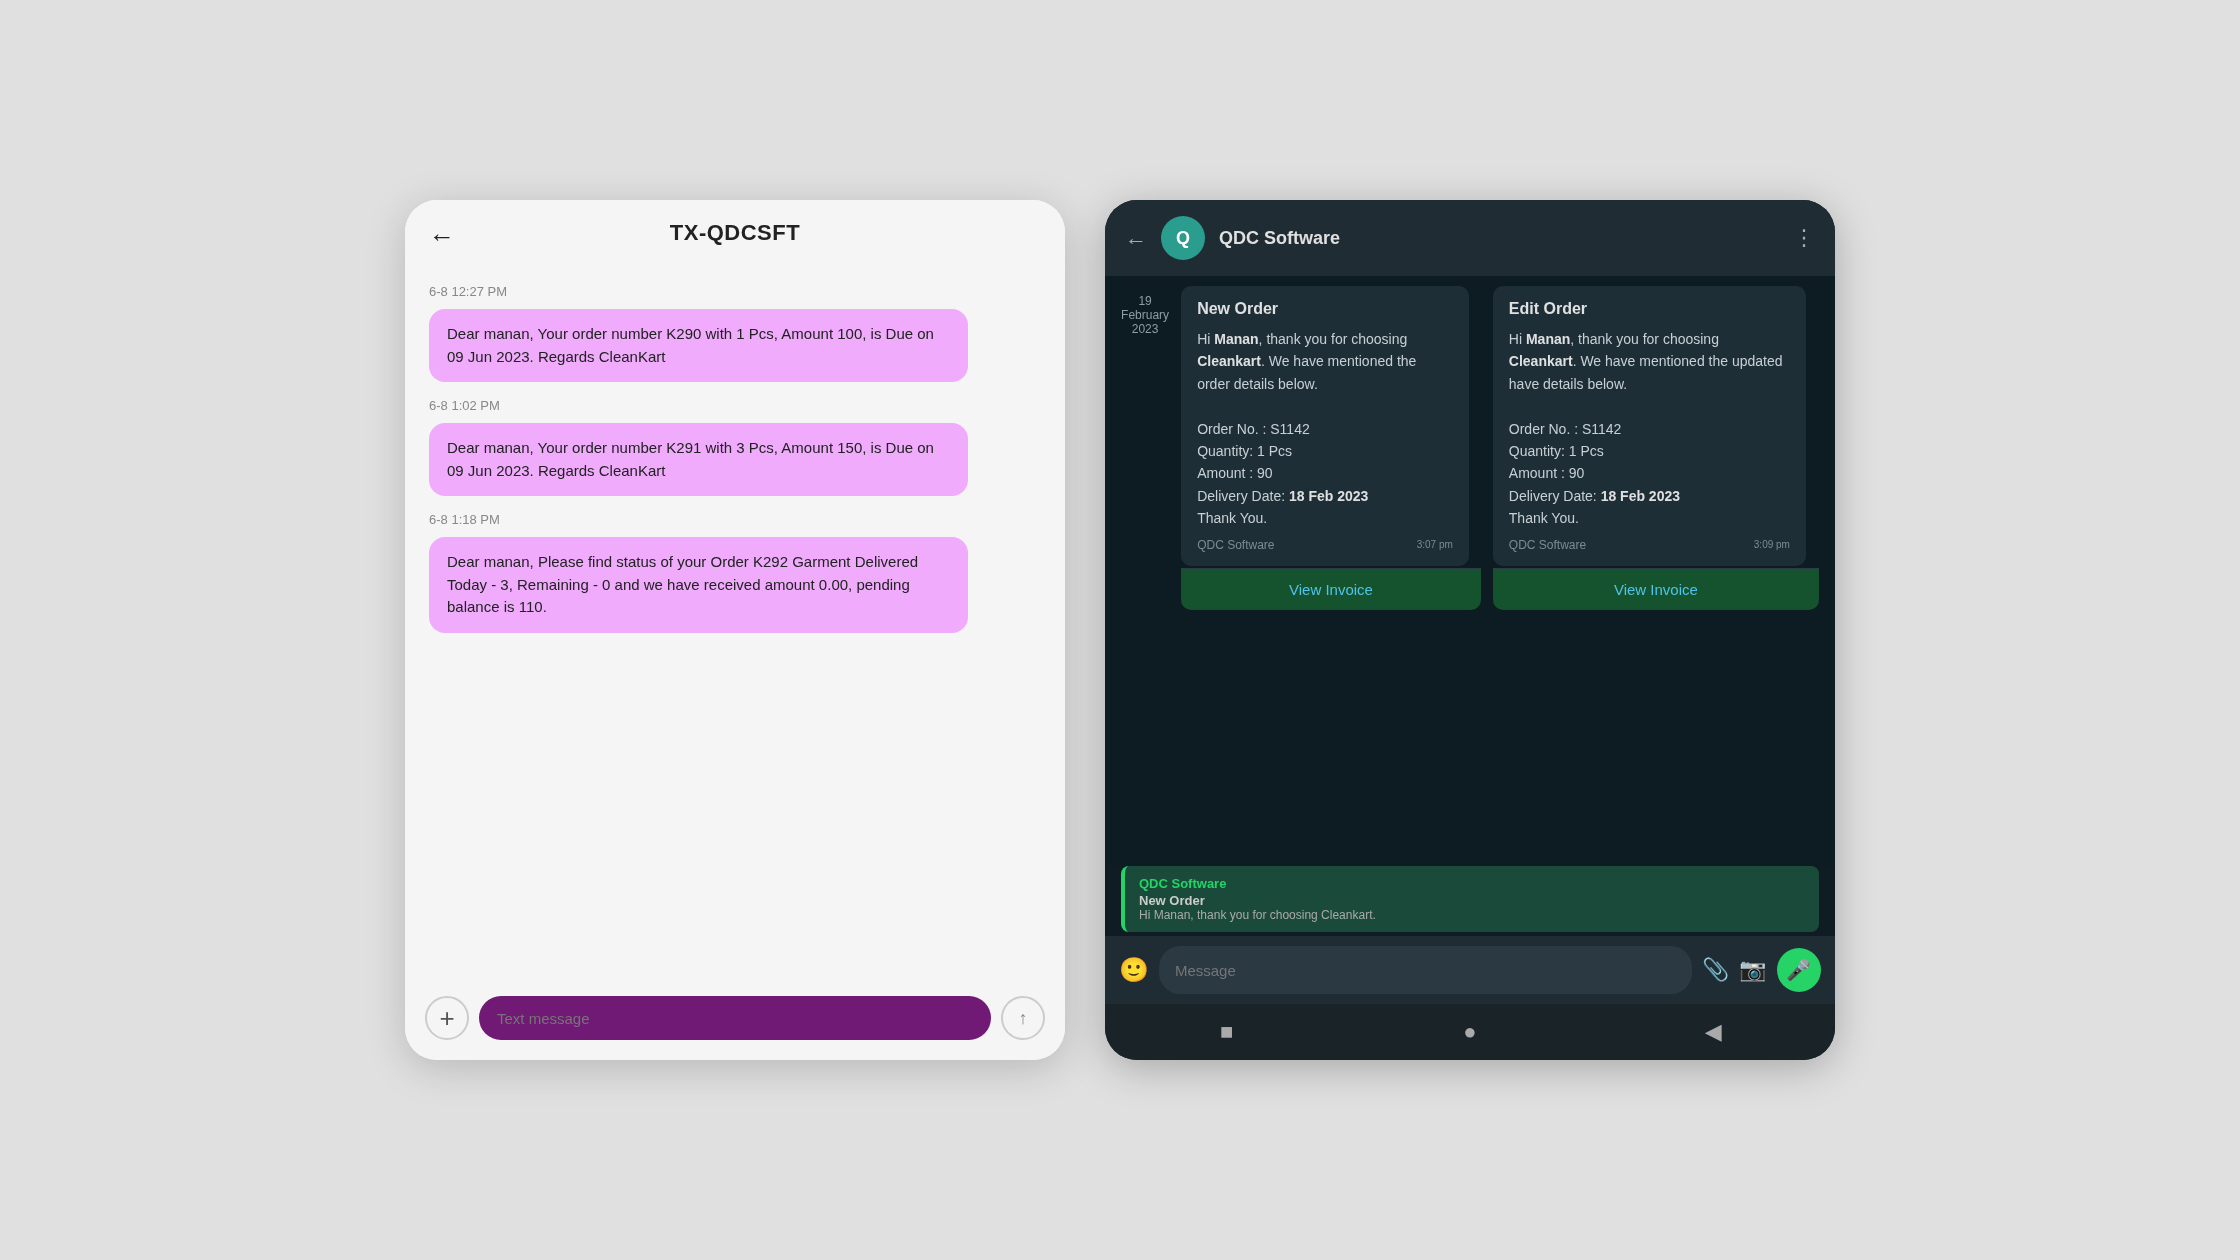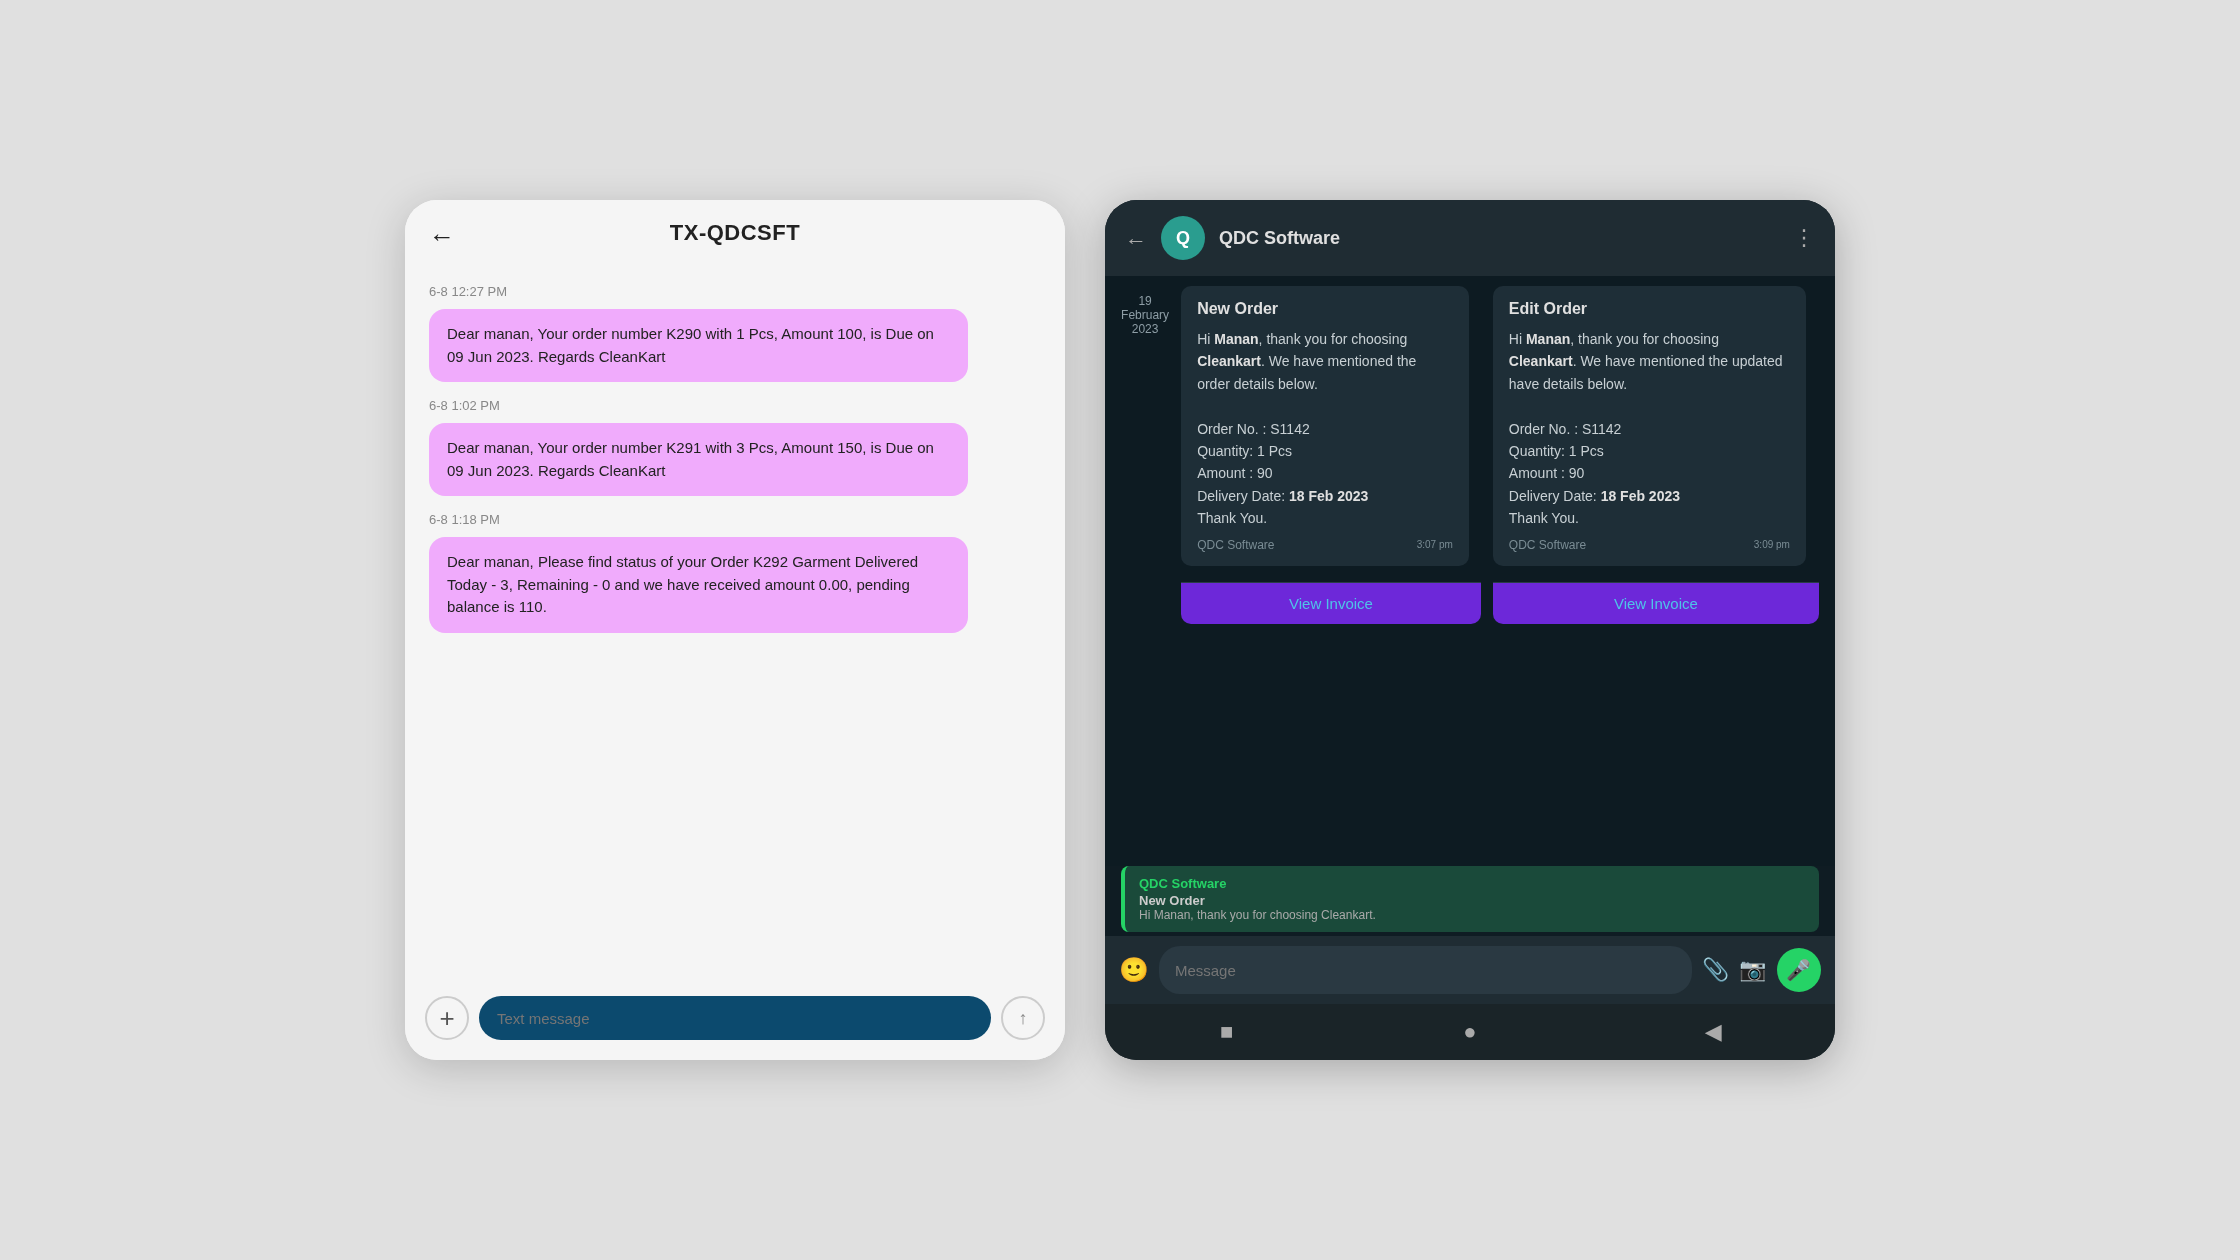--- a/index.html
+++ b/index.html
@@ -99,21 +99,21 @@
       justify-content: center;
       cursor: pointer;
       flex-shrink: 0;
     }
 
     .sms-text-input {
       flex: 1;
       height: 44px;
       border-radius: 22px;
       border: none;
-      background: #0c4a6e;
+      background: #701a75;
       padding: 0 18px;
       font-size: 15px;
       color: #999;
       outline: none;
     }
 
     .sms-send-btn {
       width: 44px;
       height: 44px;
       border-radius: 50%;
@@ -235,22 +235,22 @@
       color: #7a8c94;
     }
 
     .wa-bubble-time {
       font-size: 10px;
       color: #7a8c94;
     }
 
     .wa-view-invoice-btn {
       width: 100%;
-      margin-top: 16px;
-      background: #6d28d9;
+      margin-top: 2px;
+      background: #14532d;
       border: none;
       border-top: 1px solid #2a3d47;
       color: #4fc3e8;
       font-size: 15px;
       padding: 12px 0;
       border-radius: 0 0 10px 10px;
       cursor: pointer;
       text-align: center;
     }
 

